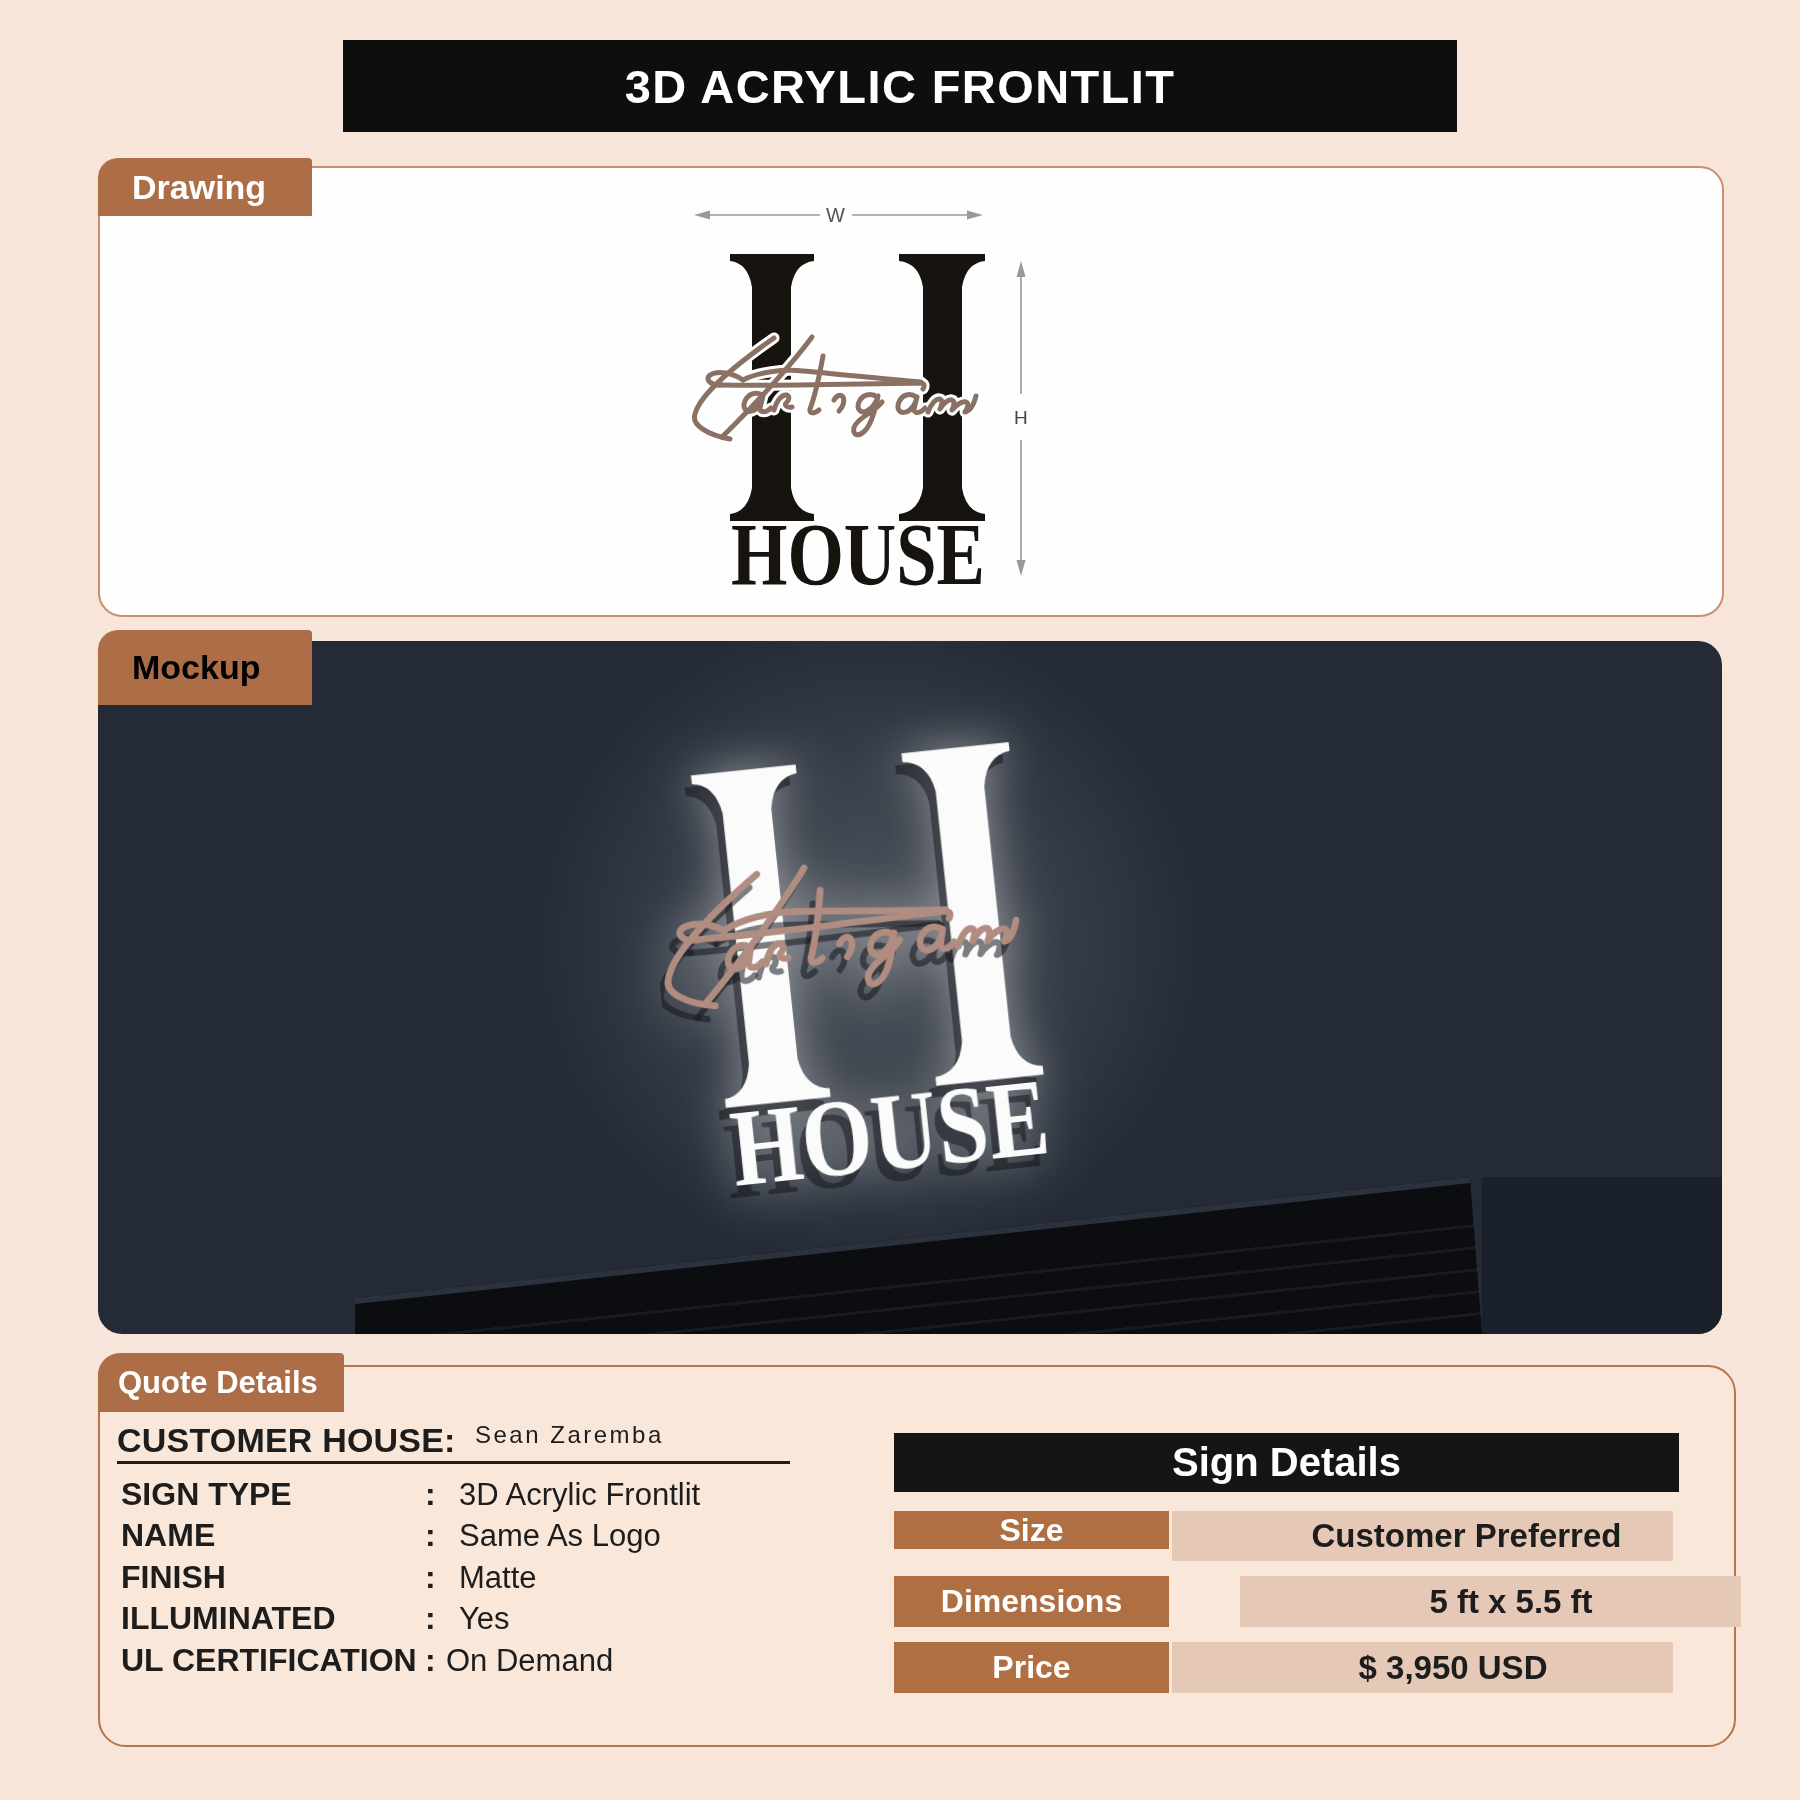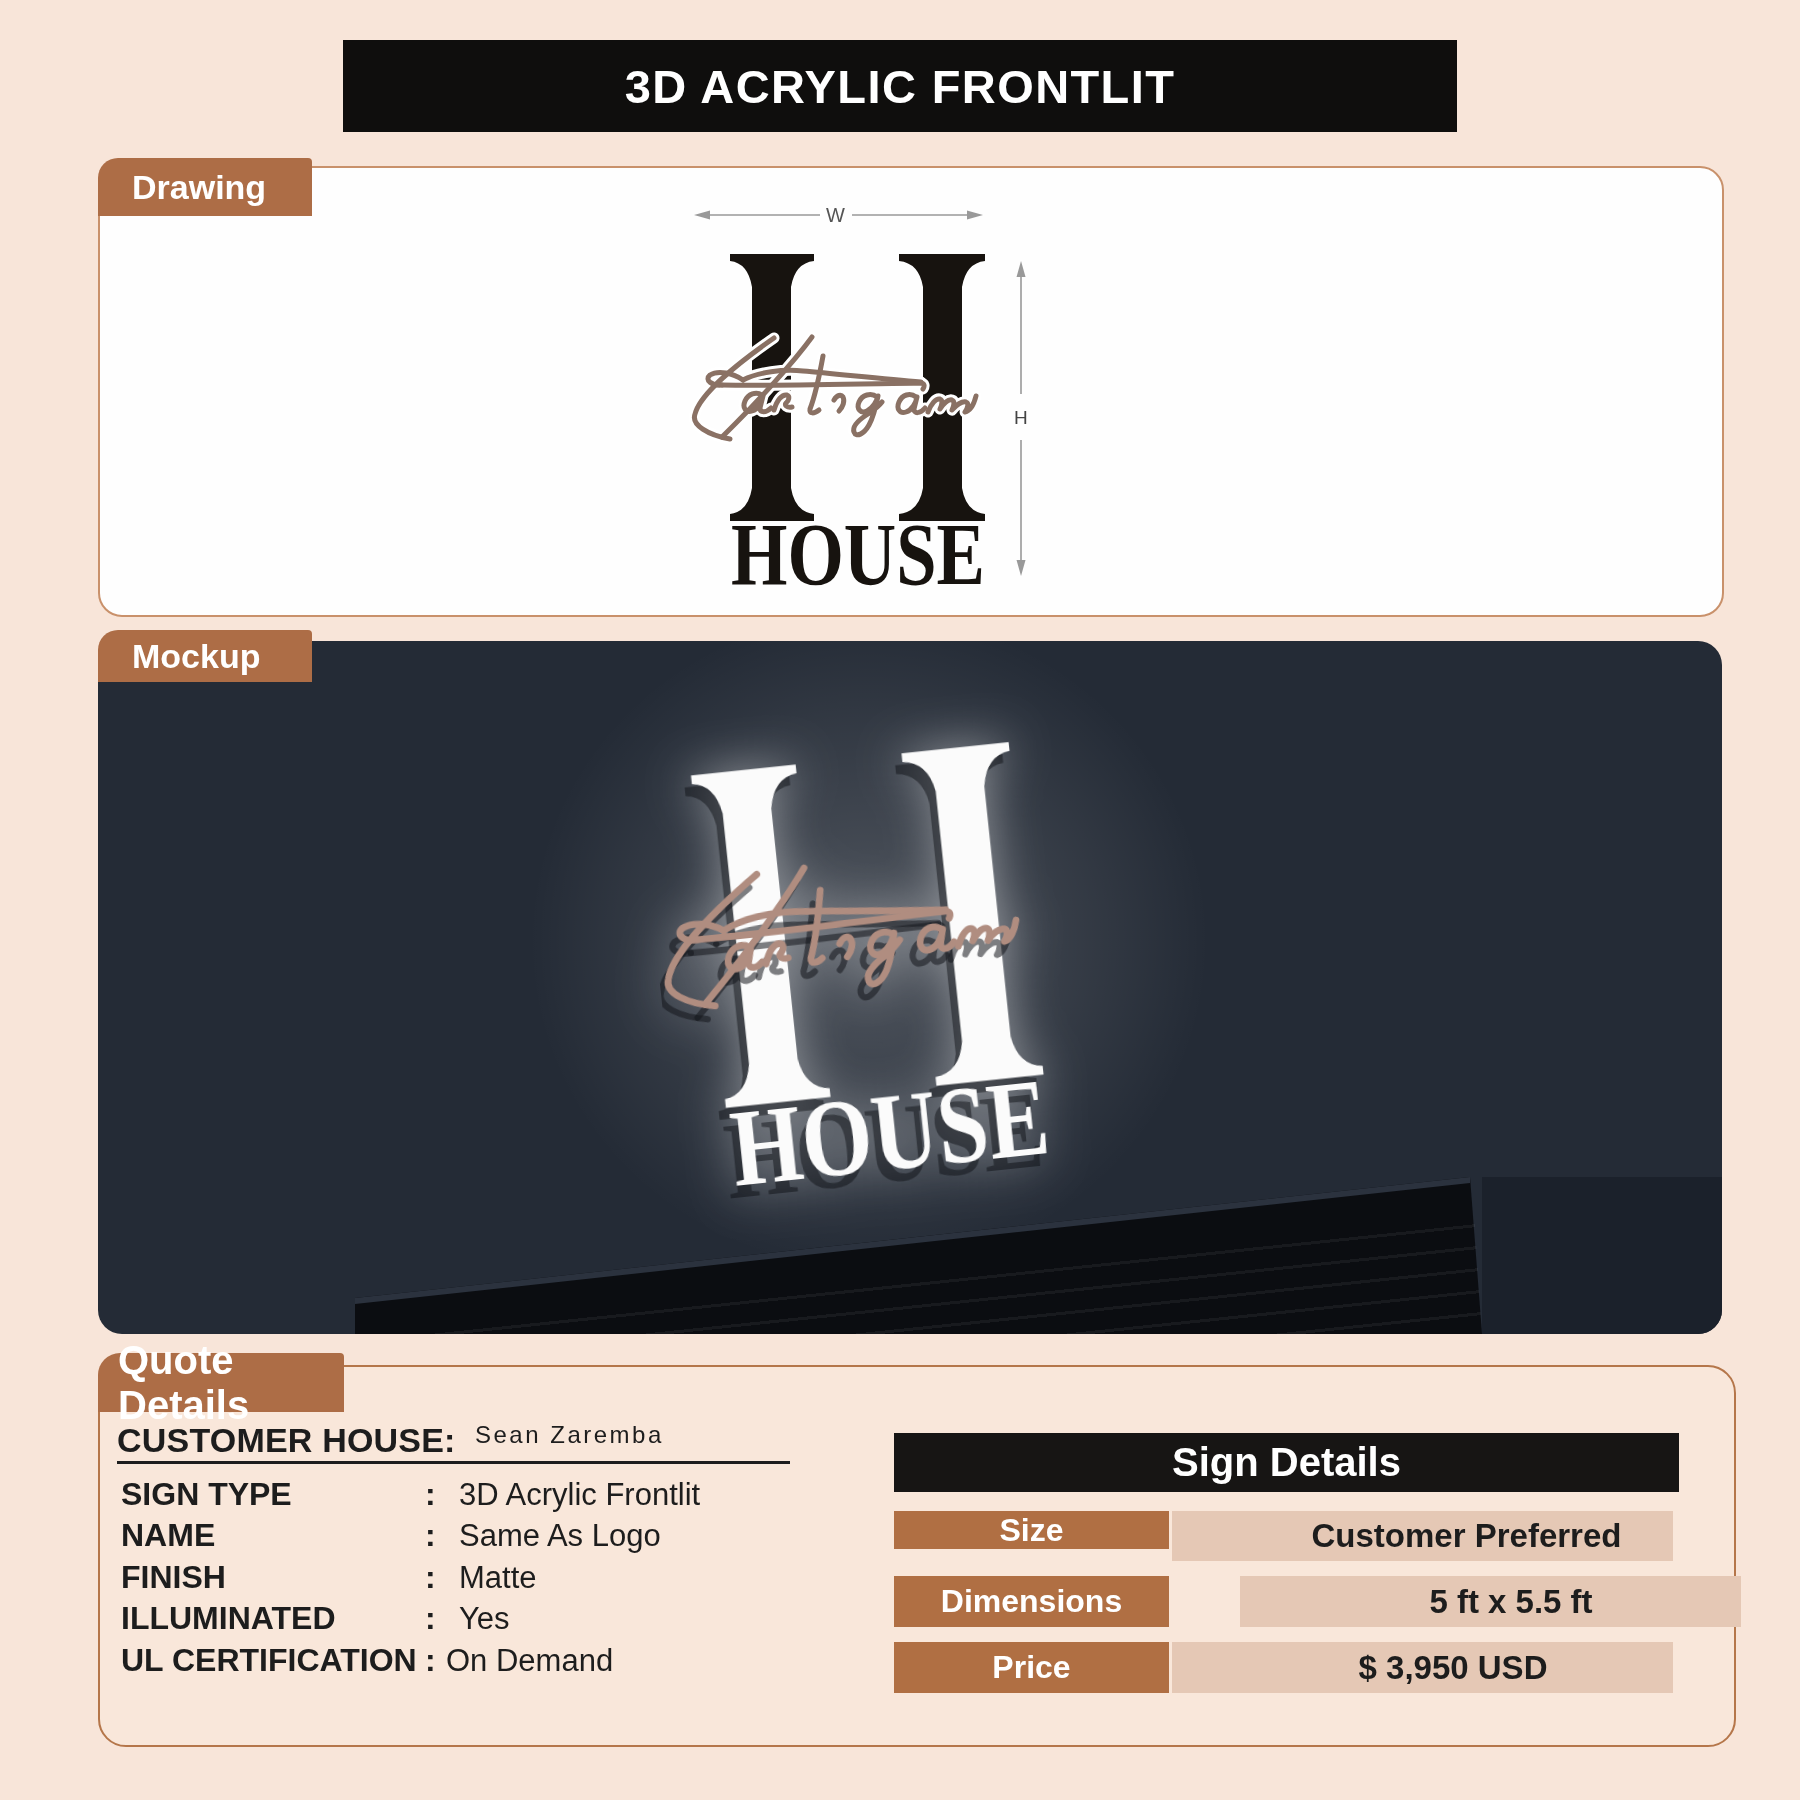--- a/index.html
+++ b/index.html
@@ -75,41 +75,41 @@
 
   <div class="abs" style="left:0;top:0;width:1624px;height:693px;background:#0b0d11;clip-path:polygon(257px 657px, 1372px 536px, 1384px 693px, 257px 693px)"></div>
 
   <div class="abs" style="left:0;top:0;width:1624px;height:693px;background:repeating-linear-gradient(354deg, rgba(255,255,255,0.055) 0 3px, rgba(255,255,255,0) 3px 22px);clip-path:polygon(262px 693px, 1376px 570px, 1384px 693px)"></div>
 
   <div class="abs" style="left:1384px;top:536px;width:240px;height:157px;background:#1b212b"></div>
 
   <div class="abs" style="left:0;top:0;width:1624px;height:693px;background:#2b323e;clip-path:polygon(257px 657px, 1372px 536px, 1372px 542px, 257px 663px)"></div>
 </div>
 
-<div class="abs" style="left:98px;top:630px;width:214px;height:52px;background:#ad6d46;border-radius:20px 4px 0 0;display:flex;align-items:center;color:#ffffff;font-weight:bold;font-size:34px;padding-left:34px;box-sizing:border-box">Mockup</div>
+<div class="abs" style="left:98px;top:630px;width:214px;height:75px;background:#ad6d46;border-radius:20px 4px 0 0;display:flex;align-items:center;color:#000000;font-weight:bold;font-size:34px;padding-left:34px;box-sizing:border-box">Mockup</div>
 
 <svg class="abs" style="left:656px;top:687px;transform:rotate(-6deg);filter:drop-shadow(0 0 24px rgba(255,255,255,0.45))" width="436" height="496" viewBox="0 0 348 396">
 
   <g transform="translate(-6,9)" opacity="0.45">
     <use href="#bigH" fill="#0a0c10"></use>
     <text x="43" y="386" font-family="Liberation Serif" font-weight="bold" font-size="88" fill="#0a0c10" textLength="254" lengthAdjust="spacingAndGlyphs">HOUSE</text>
   </g>
 
   <use href="#bigH" fill="#fbfbfb"></use>
 
   <use href="#script" stroke="#14161c" stroke-opacity="0.55" stroke-width="5" transform="translate(-7,10)"></use>
 
   <use href="#script" stroke="#b08d80" stroke-width="5.4"></use>
 
   <text x="43" y="386" font-family="Liberation Serif" font-weight="bold" font-size="88" fill="#fbfbfb" textLength="254" lengthAdjust="spacingAndGlyphs">HOUSE</text>
 </svg>
 
 <div class="abs" style="left:98px;top:1365px;width:1638px;height:382px;background:#f9e7da;border:2px solid #b5764a;border-radius:28px;box-sizing:border-box"></div>
 
-<div class="abs" style="left:98px;top:1353px;width:246px;height:59px;background:#ad6d46;border-radius:22px 4px 0 0;display:flex;align-items:center;color:#fff;font-weight:bold;font-size:40px;padding-left:20px;box-sizing:border-box">Quote Details</div>
+<div class="abs" style="left:98px;top:1353px;width:246px;height:59px;background:#ad6d46;border-radius:22px 4px 0 0;display:flex;align-items:center;color:#fff;font-weight:bold;font-size:31px;padding-left:20px;box-sizing:border-box">Quote Details</div>
 
 <div class="abs" style="left:117px;top:1421px;font-size:34px;font-weight:bold;color:#1d1d1d;letter-spacing:0.2px">CUSTOMER HOUSE:</div>
 
 <div class="abs" style="left:475px;top:1421px;font-size:24px;color:#1d1d1d;letter-spacing:2.5px">Sean Zaremba</div>
 
 <div class="abs" style="left:117px;top:1461px;width:673px;height:3px;background:#1d1d1d"></div>
 
 <div class="abs" style="left:121px;top:1476px;font-size:32px;font-weight:bold;color:#1d1d1d">SIGN TYPE</div>
 <div class="abs" style="left:425px;top:1476px;font-size:32px;font-weight:bold;color:#1d1d1d">:</div>
 <div class="abs" style="left:459px;top:1477px;font-size:31px;color:#1d1d1d">3D Acrylic Frontlit</div>

